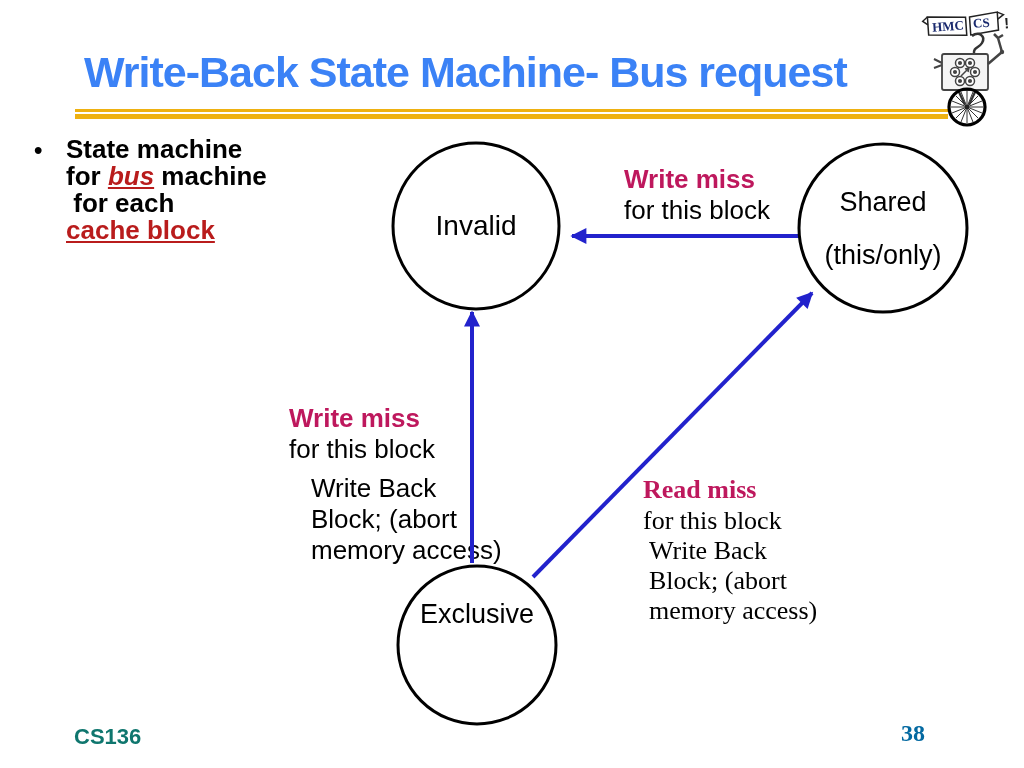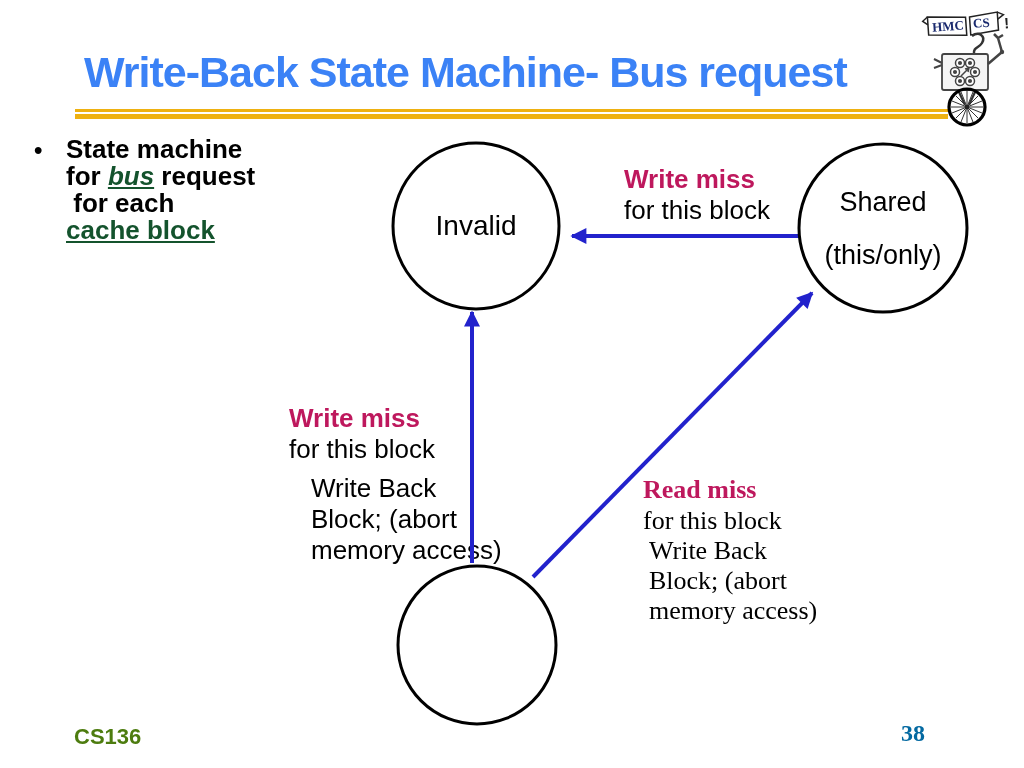--- a/index.html
+++ b/index.html
@@ -18,21 +18,21 @@
   .divider .thin{height:3px;background:#EEB111;}
   .divider .gap{height:2px;background:#ffffff;}
   .divider .thick{height:5px;background:#EEB111;}
   
   .bullet-block{
     position:absolute;left:34px;top:136px;display:flex;z-index:4;
     font-size:26px;font-weight:bold;color:#000;line-height:27px;
   }
   .bullet-marker{width:32px;font-size:24px;}
   .bullet-lines div{white-space:pre-wrap;}
-  .link{color:#14532d;text-decoration:underline;font-weight:bold;cursor:pointer;margin-top:32px;}
+  .link{color:#b91c1c;text-decoration:underline;font-weight:bold;cursor:pointer;margin-top:32px;}
   .link.italic{font-style:italic;}
   
   svg.diagram{position:absolute;left:0;top:0;z-index:3;pointer-events:none;}
   
   .state-label{
     position:absolute;display:flex;flex-direction:column;align-items:center;
     justify-content:center;text-align:center;color:#000;z-index:4;
     font-size:27px;line-height:32px;
   }
   .state-label.invalid{left:396px;top:146px;width:160px;height:160px;font-size:28px;}
@@ -42,21 +42,21 @@
   .edge-label{position:absolute;font-size:26px;line-height:31px;color:#000;z-index:4;}
   .edge-label .blue-bold{color:#be185d;font-weight:bold;}
   .edge-label.top{left:624px;top:164px;}
   .edge-label.left-title{left:289px;top:403px;}
   .edge-label.left-action{left:311px;top:473px;z-index:2;}
   .edge-label.read{left:643px;top:474px;font-family:Liberation Serif, serif;}
   .edge-label.read .action{margin-left:6px;line-height:30px;}
   
   .footer-left{
     position:absolute;left:74px;top:724px;font-size:22px;font-weight:bold;
-    color:#4d7c0f;z-index:4;
+    color:#0f766e;z-index:4;
   }
   .footer-right{
     position:absolute;left:901px;top:720px;font-size:24px;font-weight:bold;
     font-family:"Liberation Serif",serif;color:#0369a1;z-index:4;
   }
   
   .logo{position:absolute;left:920px;top:2px;width:102px;height:126px;z-index:5;}
 </style>
 </head>
 <body>
@@ -68,21 +68,21 @@
   <div class="divider">
     <div class="thin"></div>
     <div class="gap"></div>
     <div class="thick"></div>
   </div>
 
   <div class="bullet-block">
     <div class="bullet-marker">•</div>
     <div class="bullet-lines">
       <div>State machine</div>
-      <div><span>for </span><span class="link italic">bus</span><span> request</span></div>
+      <div><span>for </span><span class="link italic">bus</span><span> machine</span></div>
       <div> for each</div>
       <div><span class="link">cache block</span></div>
     </div>
   </div>
 
   <svg class="diagram" width="1024" height="768" viewBox="0 0 1024 768">
     <defs>
       <marker id="ah" viewBox="0 0 10 10" refX="9" refY="5" markerWidth="4.5" markerHeight="4" orient="auto" markerUnits="strokeWidth">
         <path d="M0,0 L10,5 L0,10 z" fill="#2222CC"></path>
       </marker>
@@ -98,20 +98,21 @@
   </svg>
 
   <div class="state-label invalid">
     <div>Invalid</div>
   </div>
   <div class="state-label shared">
     <div>Shared</div>
     <div>(this/only)</div>
   </div>
   <div class="state-label exclusive">
+    <div>Exclusive</div>
   </div>
 
   <div class="edge-label top">
     <div class="blue-bold">Write miss</div>
     <div>for this block</div>
   </div>
 
   <div class="edge-label left-title">
     <div class="blue-bold">Write miss</div>
     <div>for this block</div>

